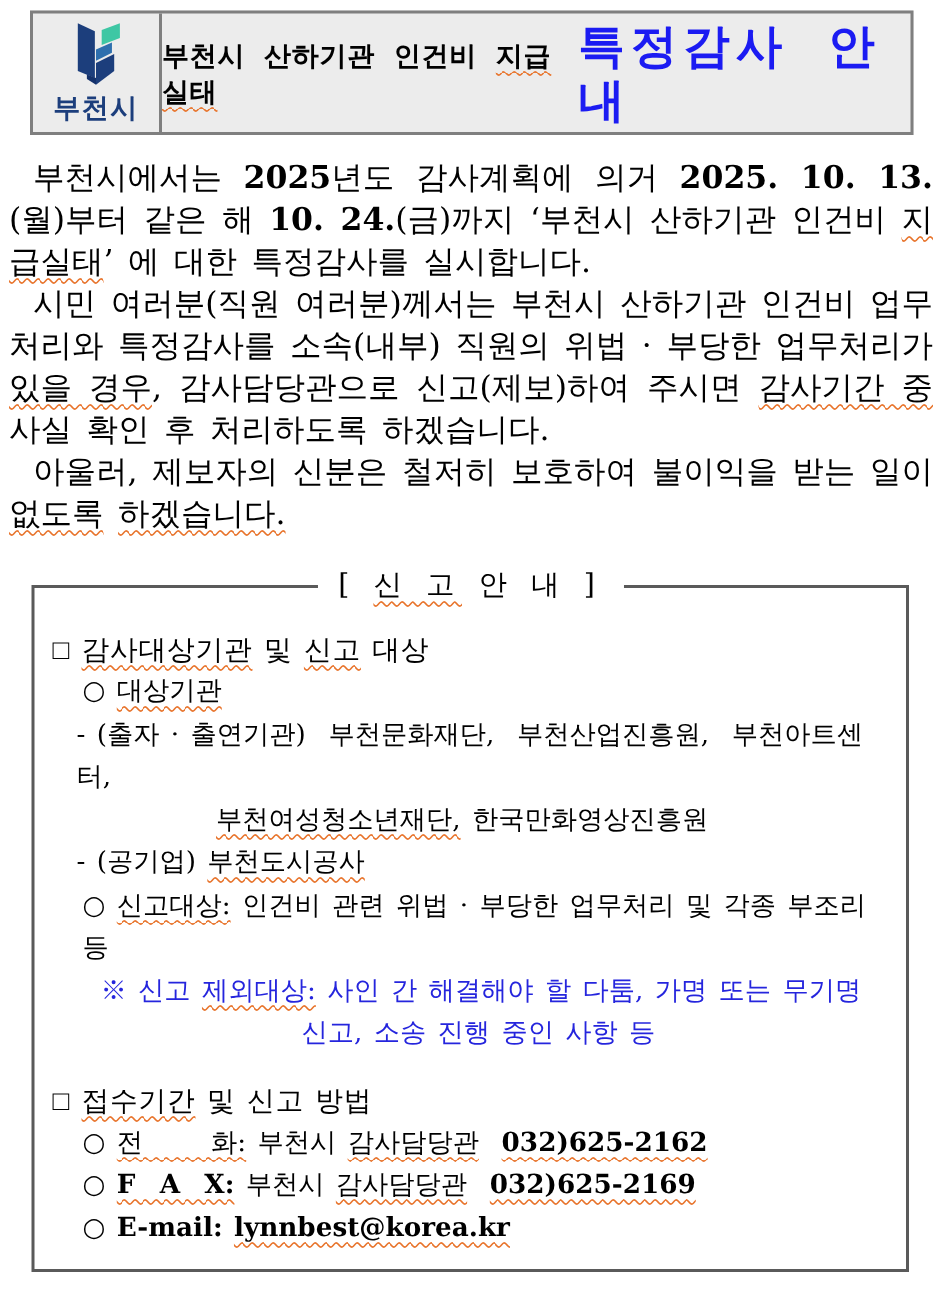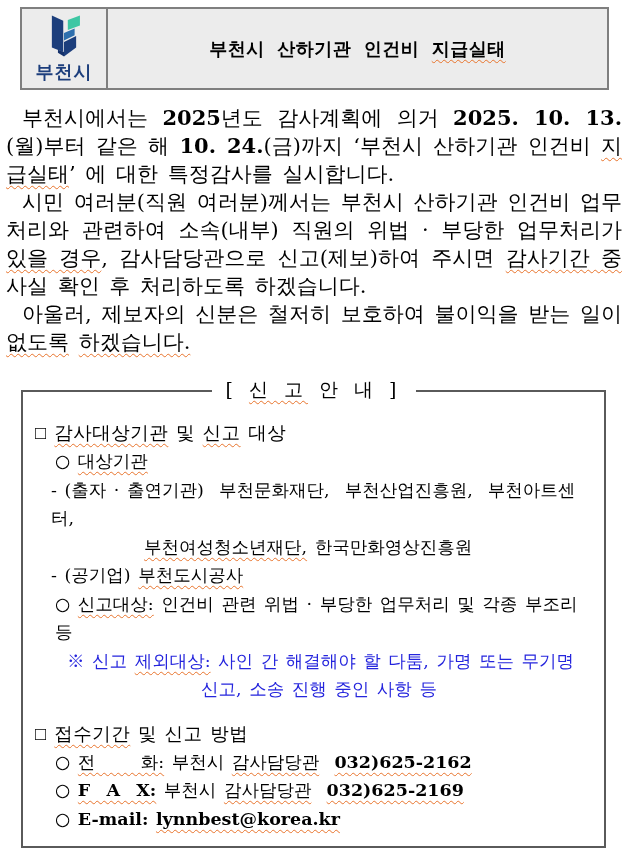--- a/index.html
+++ b/index.html
@@ -115,26 +115,27 @@
         <polygon points="30,25 44,19 44,28 30,35" fill="#2e6fae"></polygon>
 
         <polygon points="30,37 46,29 46,44 30,56" fill="#1c3e7c"></polygon>
 
         <polygon points="22,47 30,50 30,56 22,51" fill="#14316b"></polygon>
       </svg>
       <span class="logo-caption">부천시</span>
     </div>
     <div class="title-cell">
       <div class="title-line1"><span>부천시 산하기관 인건비 </span><span class="sp">지급실태</span></div>
+      <div class="title-line2">특정감사 안내</div>
     </div>
   </div>
 
   <div class="intro">
     <p><span>부천시에서는 </span><span class="num">2025</span><span>년도 감사계획에 의거 </span><span class="num">2025. 10. 13.</span><span>(월)부터 같은 해 </span><span class="num">10. 24.</span><span>(금)까지 ‘부천시 산하기관 인건비 </span><span class="sp">지급실태</span><span>’ 에 대한 특정감사를 실시합니다.</span></p>
-    <p><span>시민 여러분(직원 여러분)께서는 부천시 산하기관 인건비 업무처리와 관련하여 소속(내부) 직원의 위법 · 부당한 업무처리가 </span><span class="sp">있을 경우</span><span>, 감사담당관으로 신고(제보)하여 주시면 </span><span class="sp">감사기간 중</span><span> 사실 확인 후 처리하도록 하겠습니다.</span></p>
+    <p><span>시민 여러분(직원 여러분)께서는 부천시 산하기관 인건비 업무처리와 특정감사를 소속(내부) 직원의 위법 · 부당한 업무처리가 </span><span class="sp">있을 경우</span><span>, 감사담당관으로 신고(제보)하여 주시면 </span><span class="sp">감사기간 중</span><span> 사실 확인 후 처리하도록 하겠습니다.</span></p>
     <p><span>아울러, 제보자의 신분은 철저히 보호하여 불이익을 받는 일이 </span><span class="sp">없도록</span><span> </span><span class="sp">하겠습니다.</span></p>
   </div>
 
   <div class="notice-box">
     <div class="notice-box-title"><span>[ </span><span class="sp">신 고</span><span> 안 내 ]</span></div>
 
     <div class="nline sans-h mt-sm"><span>□ </span><span class="sp">감사대상기관</span><span> 및 </span><span class="sp">신고</span><span> 대상</span></div>
     <div class="nline ml-circle"><span>○ </span><span class="sp">대상기관</span></div>
     <div class="nline ml-dash"><span>- (출자 · 출연기관)  부천문화재단,  부천산업진흥원,  부천아트센터,</span></div>
     <div class="nline ml-cont"><span class="sp">부천여성청소년재단,</span><span> 한국만화영상진흥원</span></div>

